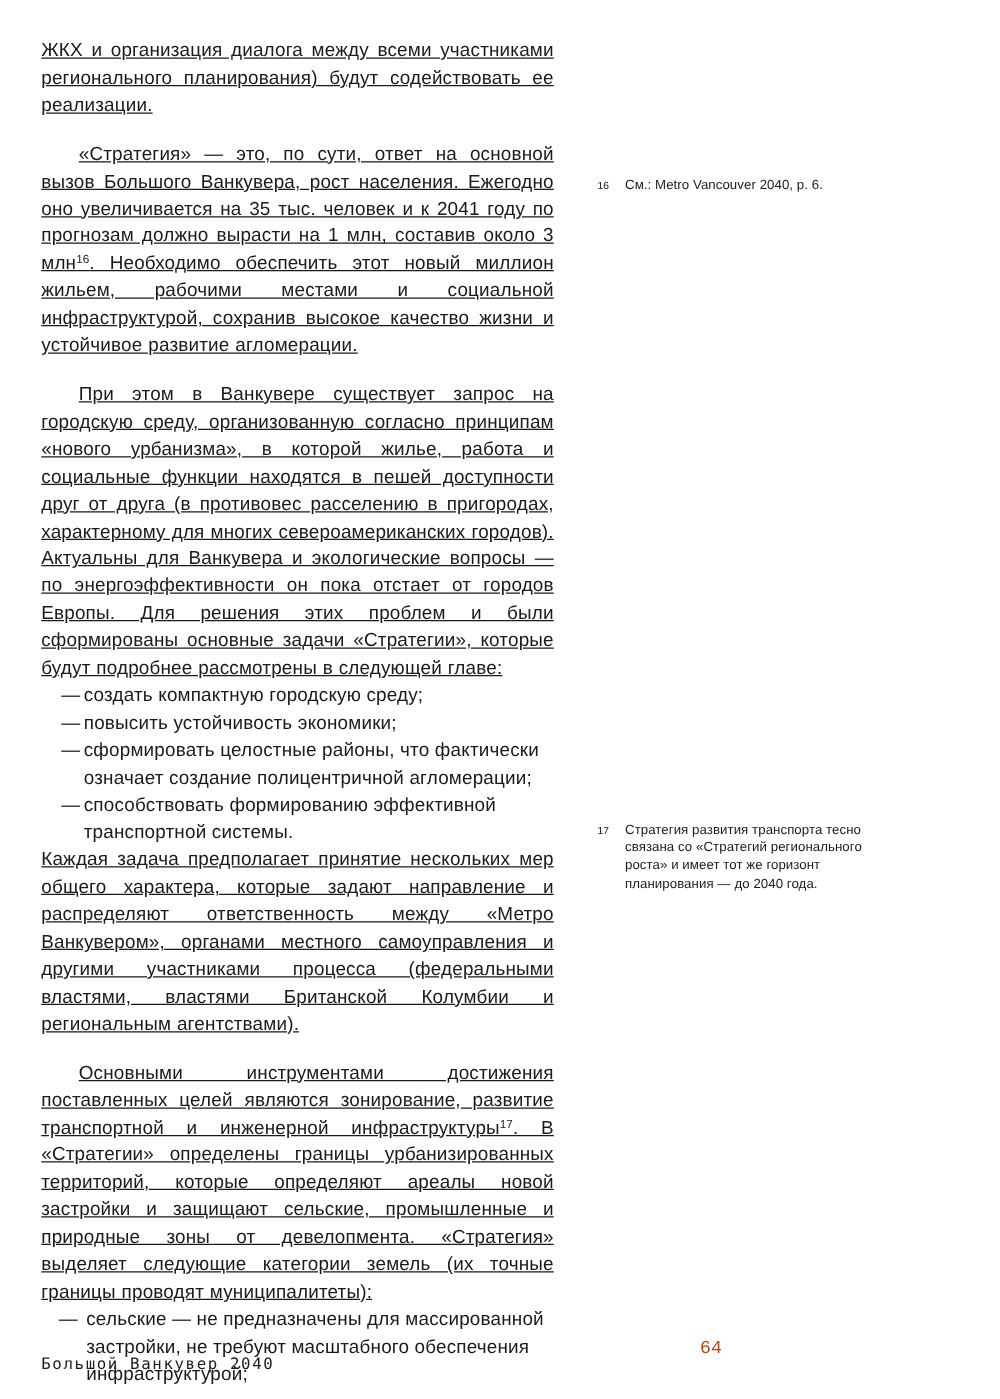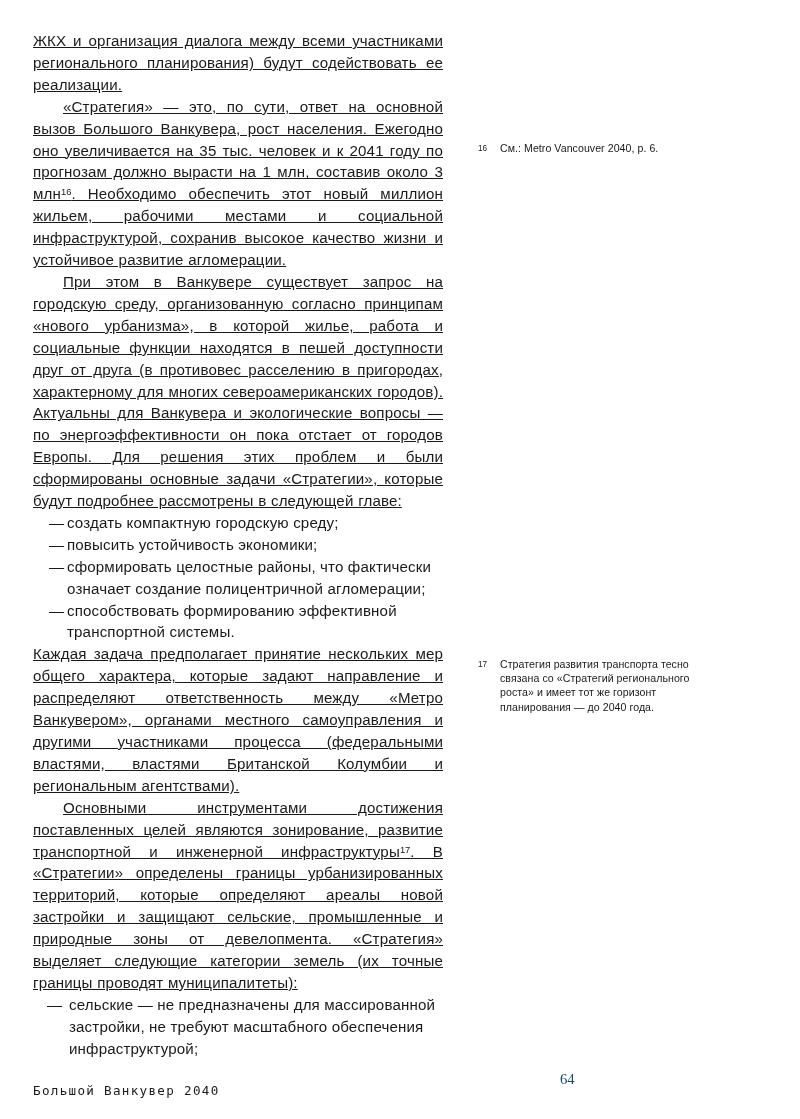--- a/index.html
+++ b/index.html
@@ -40,21 +40,21 @@
     margin: 0;
     letter-spacing: 0.01em;
     word-spacing: 0.02em;
     hyphens: manual;
     text-decoration: underline;
   }
   .para.indent {
     text-indent: 30px;
   }
   .para + .para {
-    margin-top: 0;
+    margin-top: 17px;
   }
 
   
   .dash-list {
     list-style: none;
     margin: 0;
     padding: 0;
   }
   .dash-item {
     position: relative;
@@ -125,23 +125,23 @@
     font-family: "DejaVu Sans Mono", "Liberation Mono", monospace;
     font-size: 12.6px;
     letter-spacing: 1.3px;
     color: #1a1a1a;
     white-space: nowrap;
   }
   .footer-pageno {
     position: absolute;
     left: 527px;
     top: 0;
-    font-family: Liberation Serif, serif;
+    font-family: Liberation Mono, monospace;
     font-size: 14.6px;
-    color: #0c4a6e;
+    color: #c2410c;
   }
 </style>
 </head>
 <body>
 
 <div class="page">
 
   <div class="body-column">
 
     <p class="para">ЖКХ и организация диалога между всеми участниками регионального планирования) будут содействовать ее реализации.</p>

